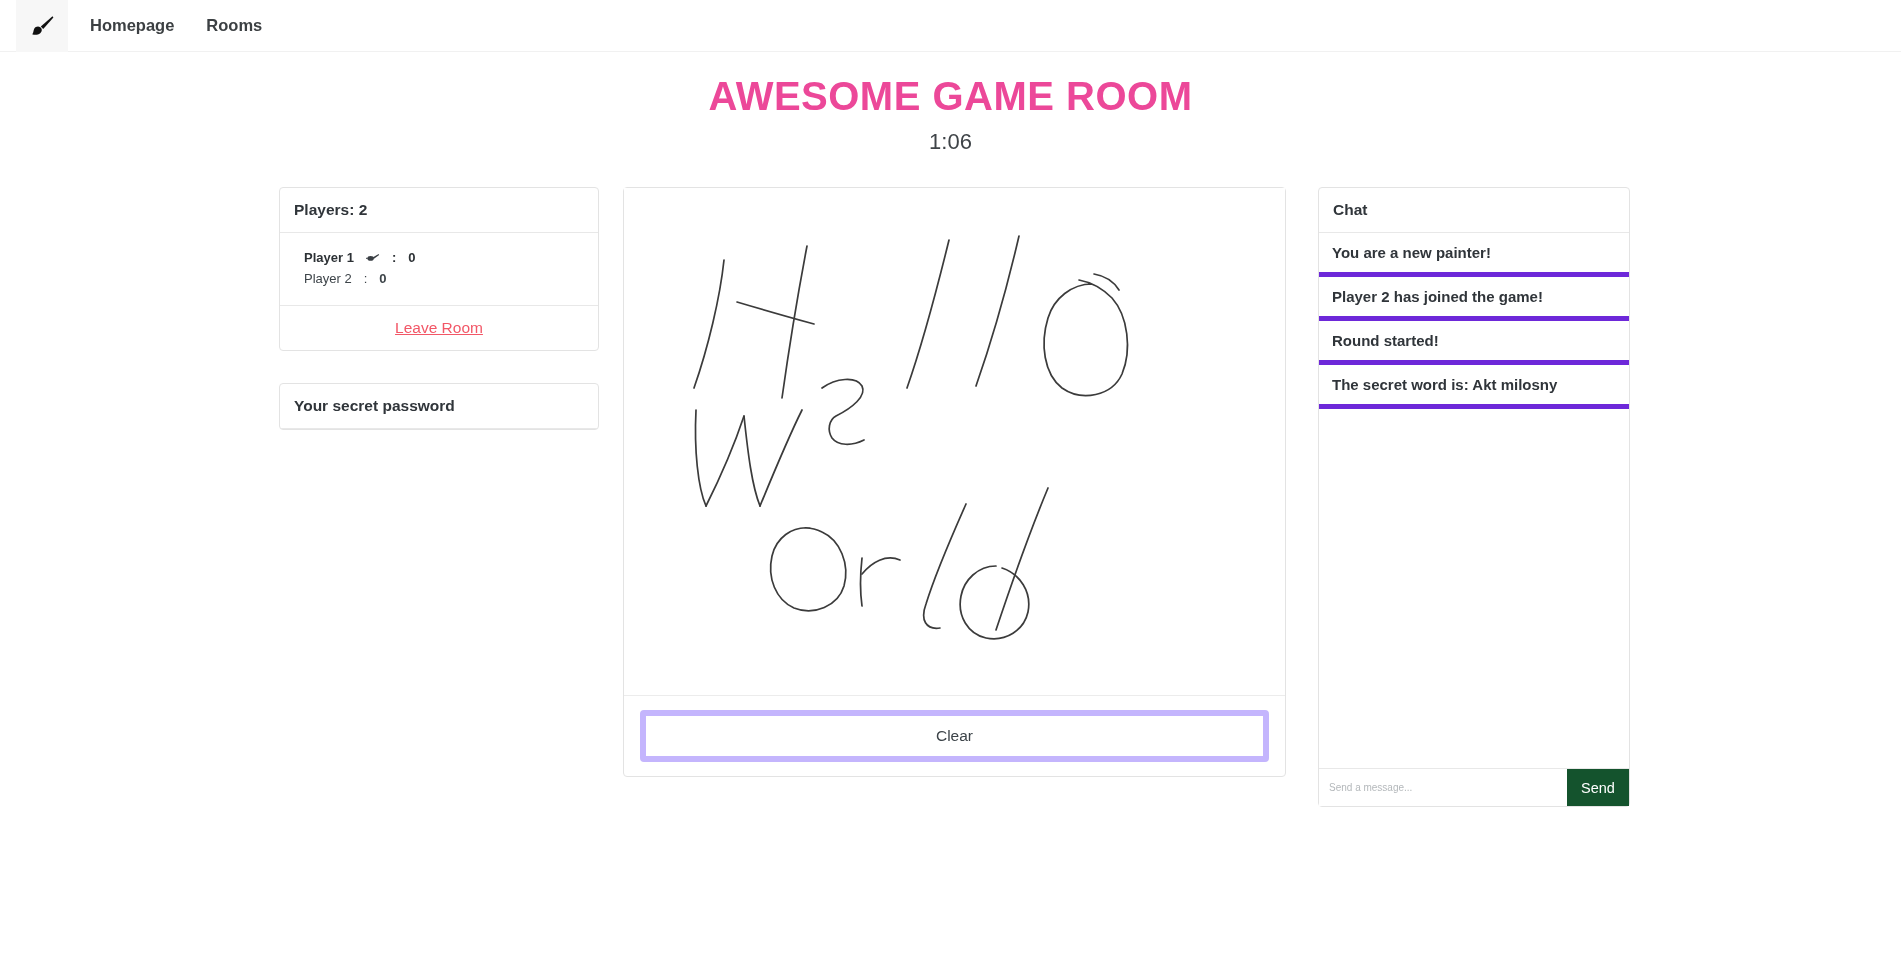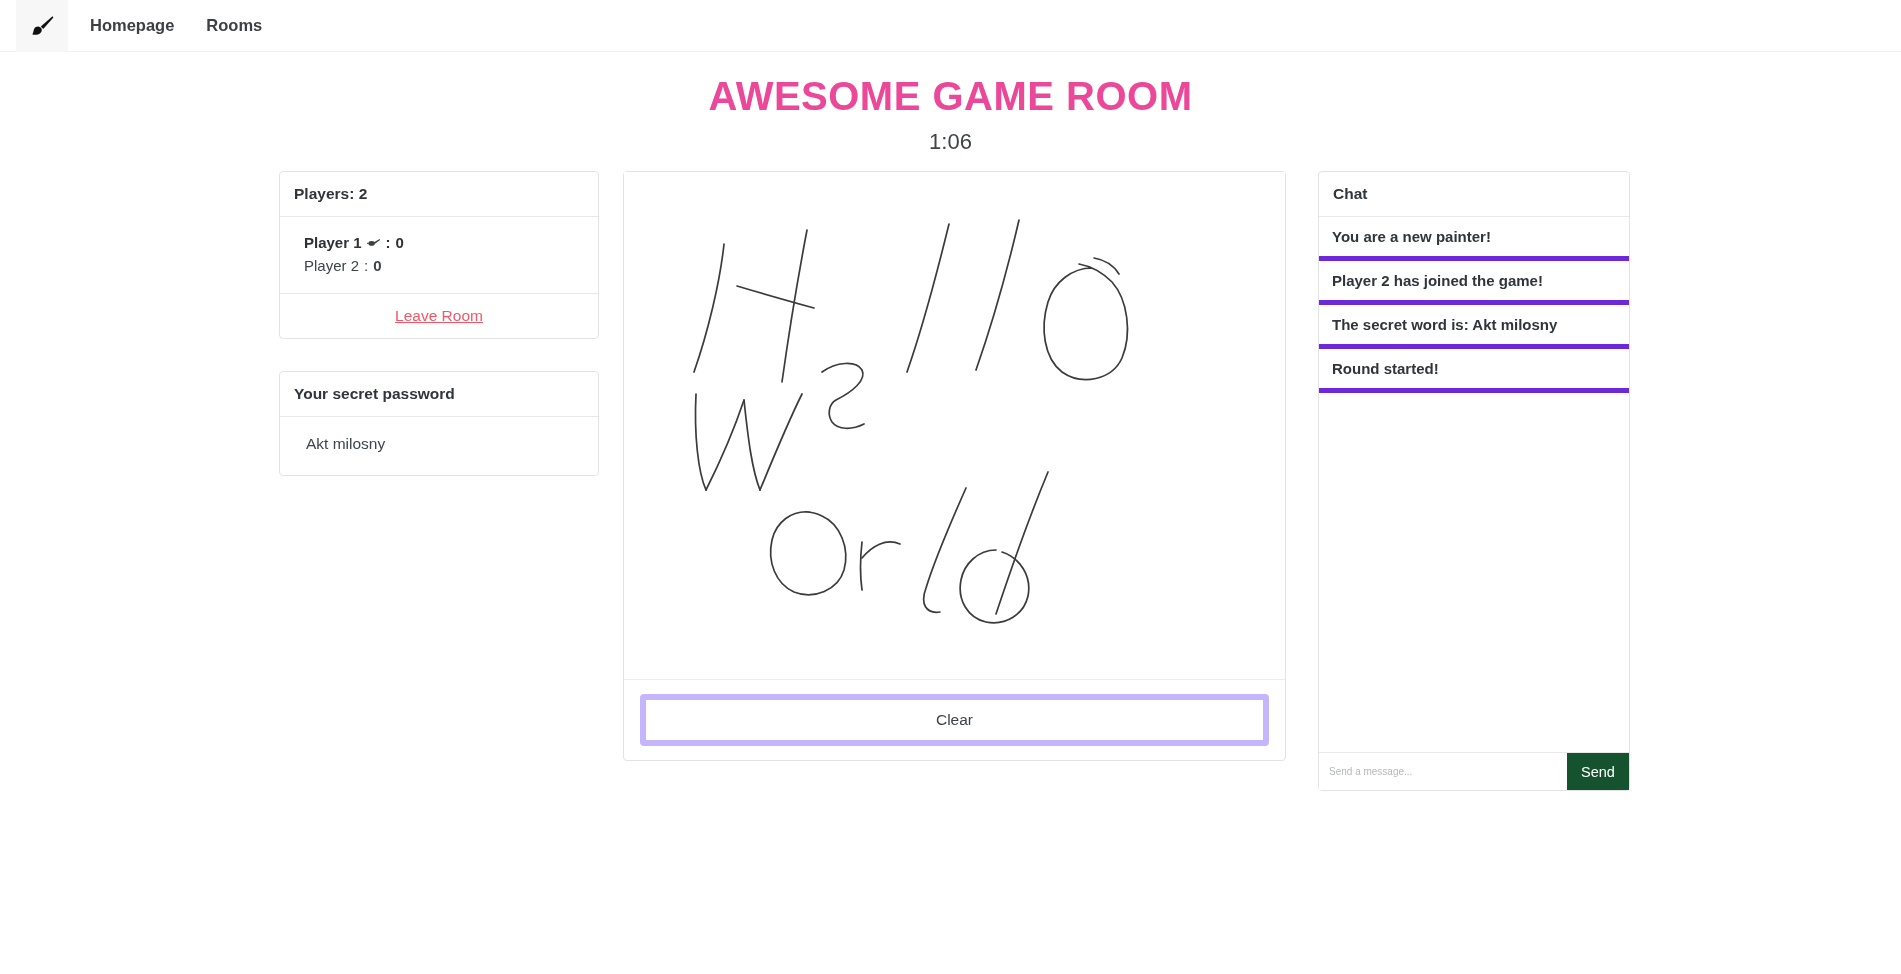--- a/index.html
+++ b/index.html
@@ -55,21 +55,21 @@
     text-align: center;
     font-size: 22px;
     color: #3f4448;
     margin-top: 10px;
     font-weight: normal;
   }
 
   
   .layout {
     position: relative;
-    margin-top: 16px;
+    margin-top: 32px;
     height: 520px;
   }
 
   .card {
     background: #fff;
     border: 1px solid #e3e3e3;
     border-radius: 4px;
   }
   .card-header {
     padding: 13px 14px;
@@ -81,26 +81,26 @@
 
   
   .left-col {
     position: absolute;
     left: 279px;
     top: 0;
     width: 320px;
   }
   .player-list { padding: 14px 12px 16px 12px; }
   .player-row {
-    font-size: 15px;
+    font-size: 13px;
     padding: 3px 12px;
     color: #3d4449;
     display: flex;
     align-items: center;
-    gap: 5px;
+    gap: 12px;
   }
   .player-row.active { font-weight: bold; color: #2c3135; }
   .player-brush { display: inline-flex; align-items: center; }
   .card-footer-link {
     border-top: 1px solid #e8e8e8;
     text-align: center;
     padding: 13px 10px;
     color: #f25767;
     font-size: 15.5px;
     cursor: pointer;
@@ -237,21 +237,20 @@
           <span>: </span>
           <b>0</b>
         </div>
 
       </div>
       <div class="card-footer-link">Leave Room</div>
     </div>
 
     <div class="card secret-card">
       <div class="card-header">Your secret password</div>
-      <div class="secret-body">Akt milosny</div>
     </div>
 
   </div>
 
   <div class="center-col">
     <div class="card canvas-wrap">
       <div class="draw-area">
         <svg width="661" height="507" viewBox="0 0 661 507">
           <g fill="none" stroke="#3b3b3b" stroke-width="1.7" stroke-linecap="round" stroke-linejoin="round">
 
@@ -296,22 +295,22 @@
       </div>
     </div>
   </div>
 
   <div class="chat-col">
     <div class="card chat-card">
       <div class="card-header">Chat</div>
       <div class="chat-messages">
         <div class="chat-msg">You are a new painter!</div>
         <div class="chat-msg">Player 2 has joined the game!</div>
+        <div class="chat-msg">Round started!</div>
         <div class="chat-msg">The secret word is: Akt milosny</div>
-        <div class="chat-msg">Round started!</div>
       </div>
       <div class="chat-input-row">
         <input class="chat-input" type="text" placeholder="Send a message..." style="">
         <button class="send-btn">Send</button>
       </div>
     </div>
   </div>
 
 </div>
 

